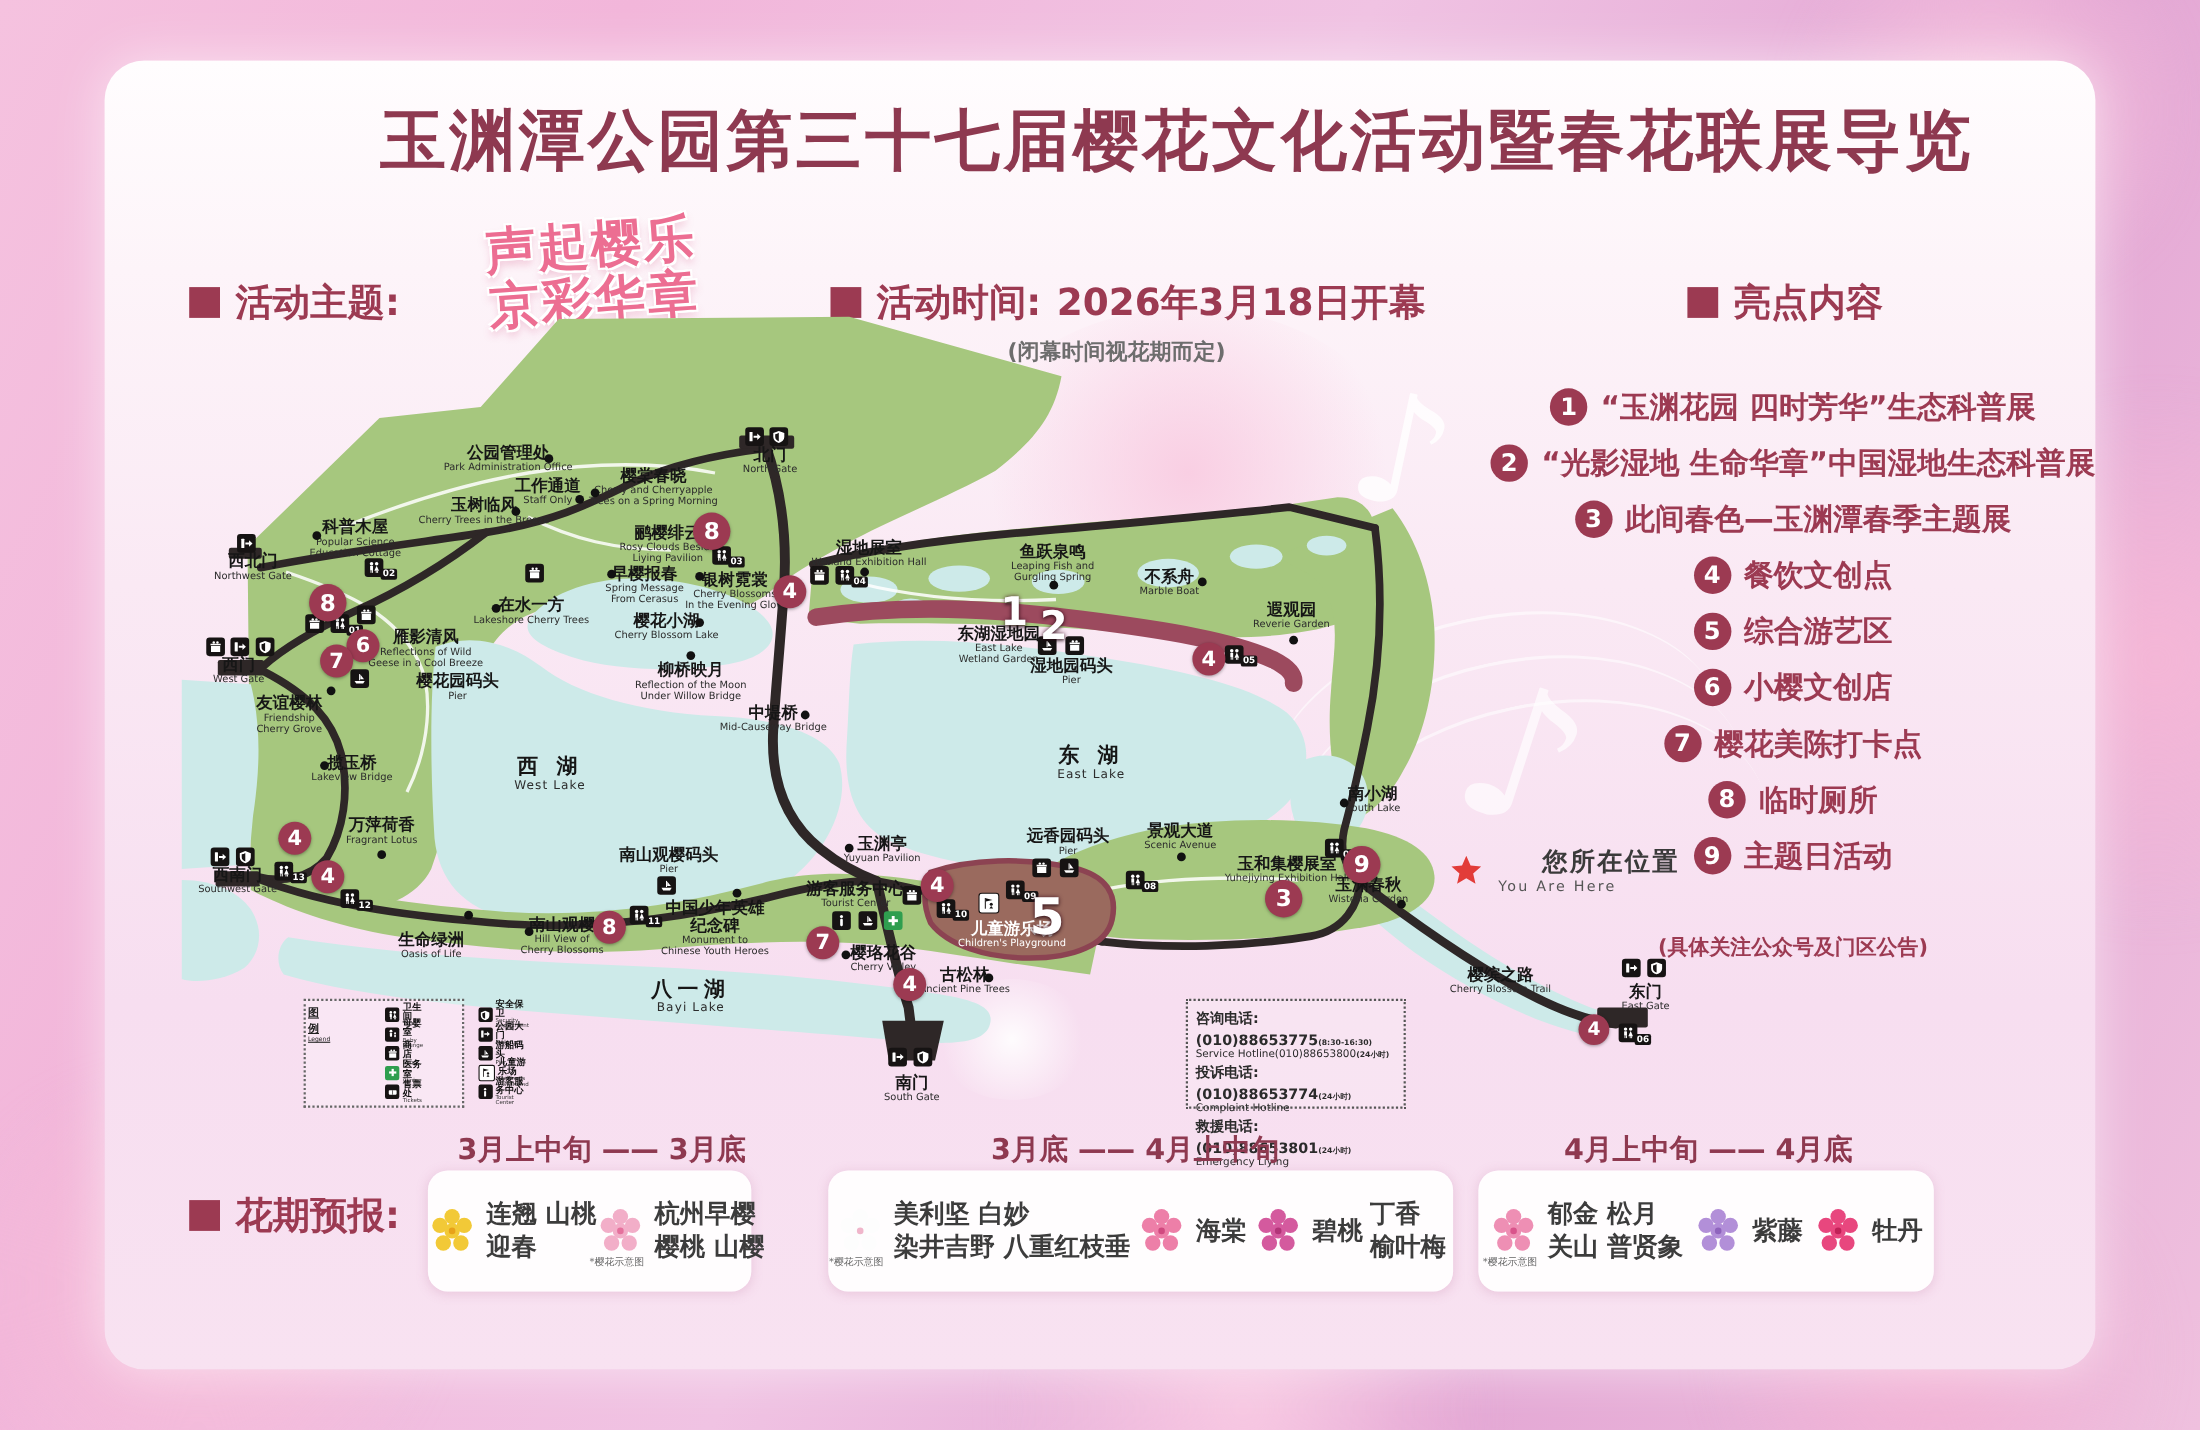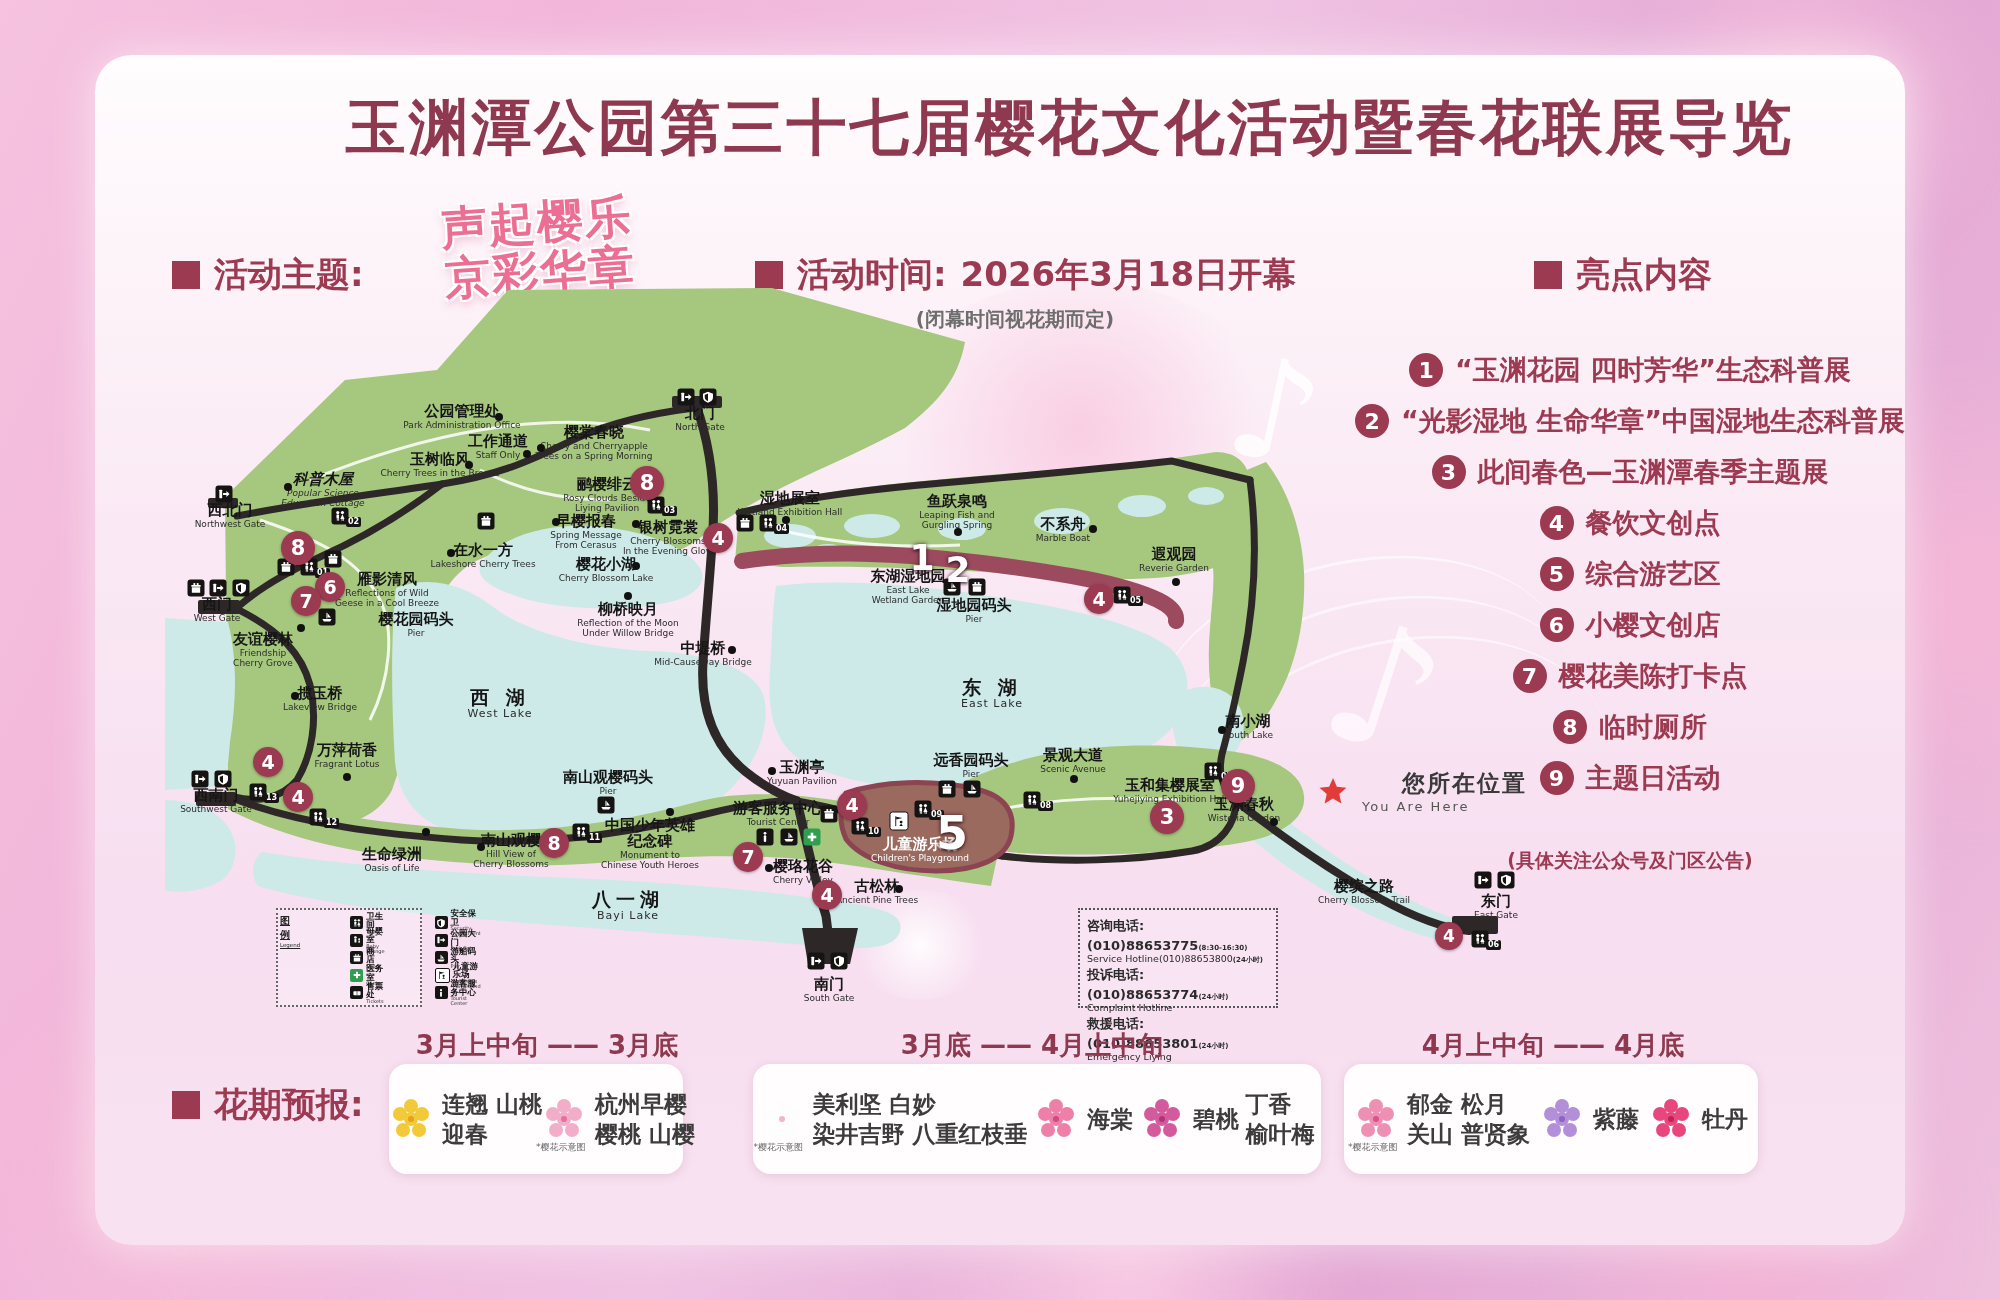--- a/index.html
+++ b/index.html
@@ -292,21 +292,21 @@
     </g>
   </svg>
 
   <div id="overlay">
       <div class="mlabel" style="left: 462px; top: 404px;"><div class="cn">公园管理处</div><div class="en">Park Administration Office</div></div>
       <div class="mdot" style="left: 499px; top: 417px;"></div>
       <div class="mlabel" style="left: 498px; top: 434px;"><div class="cn">工作通道</div><div class="en">Staff Only</div></div>
       <div class="mdot" style="left: 527px; top: 454px;"></div>
       <div class="mlabel" style="left: 440px; top: 452px;"><div class="cn">玉树临风</div><div class="en">Cherry Trees in the Breeze</div></div>
       <div class="mdot" style="left: 469px; top: 465px;"></div>
-      <div class="mlabel" style="left: 323px; top: 472px; font-style: italic;"><div class="cn">科普木屋</div><div class="en">Popular Science
+      <div class="mlabel" style="left: 323px; top: 472px;"><div class="cn">科普木屋</div><div class="en">Popular Science
 Education Cottage</div></div>
       <div class="mdot" style="left: 288px; top: 487px;"></div>
       <div class="mlabel" style="left: 594px; top: 425px;"><div class="cn">樱棠春晓</div><div class="en">Cherry and Cherryapple
 Trees on a Spring Morning</div></div>
       <div class="mdot" style="left: 541px; top: 448px;"></div>
       <div class="mlabel" style="left: 607px; top: 477px;"><div class="cn">鹂樱绯云</div><div class="en">Rosy Clouds Beside
 Liying Pavilion</div></div>
       <div class="mlabel" style="left: 586px; top: 514px;"><div class="cn">早樱报春</div><div class="en">Spring Message
 From Cerasus</div></div>
       <div class="mdot" style="left: 556px; top: 522px;"></div>

